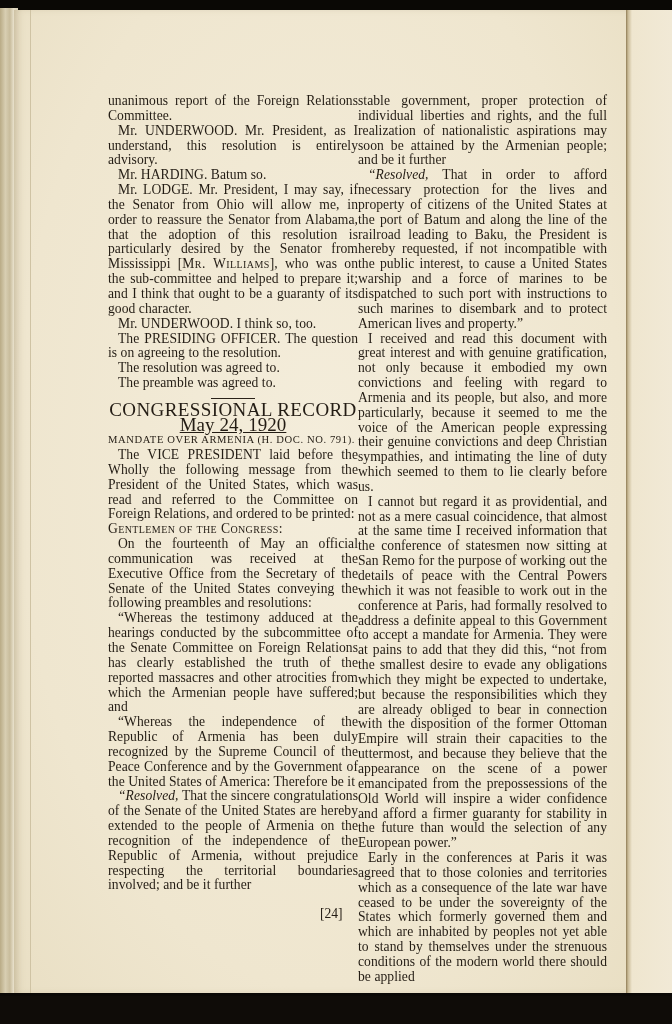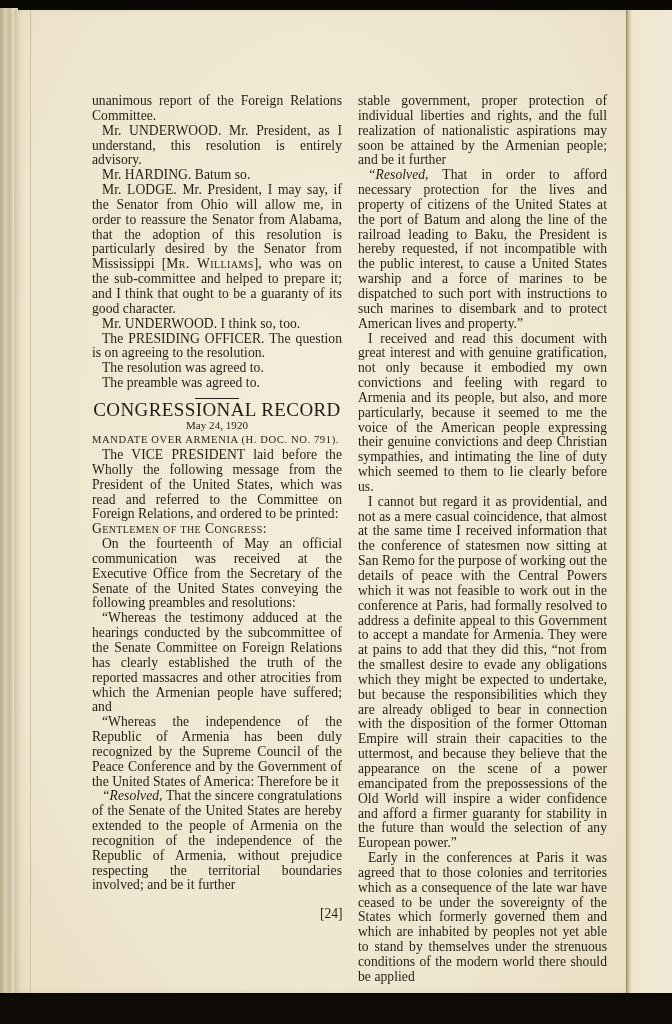--- a/index.html
+++ b/index.html
@@ -25,29 +25,29 @@
       position: absolute; left: 626px; top: 10px; width: 46px; height: 983px;
       background: linear-gradient(to right, #8f7c55 0px, #c8b995 2px, #efe6cf 6px, #f1e9d6 100%);
     }
     .page-edge-line { position: absolute; left: 30px; top: 10px; width: 1px; height: 983px; background: #cfc3a4; }
 
     .col {
       position: absolute; top: 94px; width: 250px;
       color: #231c14; font-size: 13.6px; line-height: 14.85px;
       text-align: justify; letter-spacing: 0.05px;
     }
-    .col-left { left: 92px; }
+    .col-left { left: 108px; }
     .col-right { left: 358px; width: 249px; font-family: Liberation Serif, serif; }
     .col p { margin: 0; text-indent: 10px; }
     .col p.noindent { text-indent: 0; }
     .col .sc { font-variant: small-caps; letter-spacing: 0.4px; }
     .col .it { font-style: italic; }
     .col .rule { width: 44px; height: 1.6px; background: #2a2219; margin: 7px auto 4px auto; }
     .col .heading { text-align: center; text-indent: 0; font-size: 19px; letter-spacing: 0.4px; }
-    .col .subhead { text-align: center; text-indent: 0; font-size: 11px; }
+    .col .subhead { text-align: center; text-indent: 0; font-size: 19px; text-decoration: underline; }
     .col .doc-title { text-indent: 0; font-size: 10.6px; letter-spacing: 0.6px; text-transform: uppercase; }
     .page-number {
       position: absolute; left: 320px; top: 906px; width: 40px; text-align: left;
       font-size: 13.6px; color: #231c14;
     }
   </style>
 </head>
 <body>
 
 <div class="top-band"></div>

